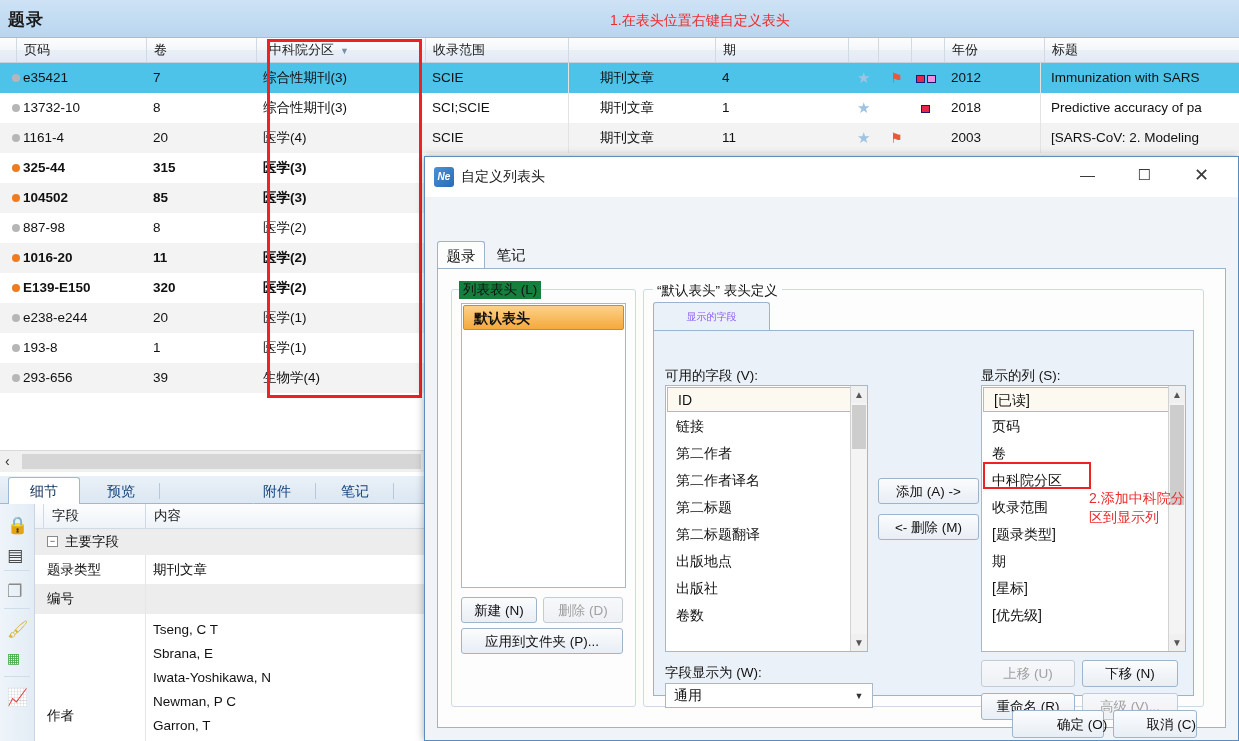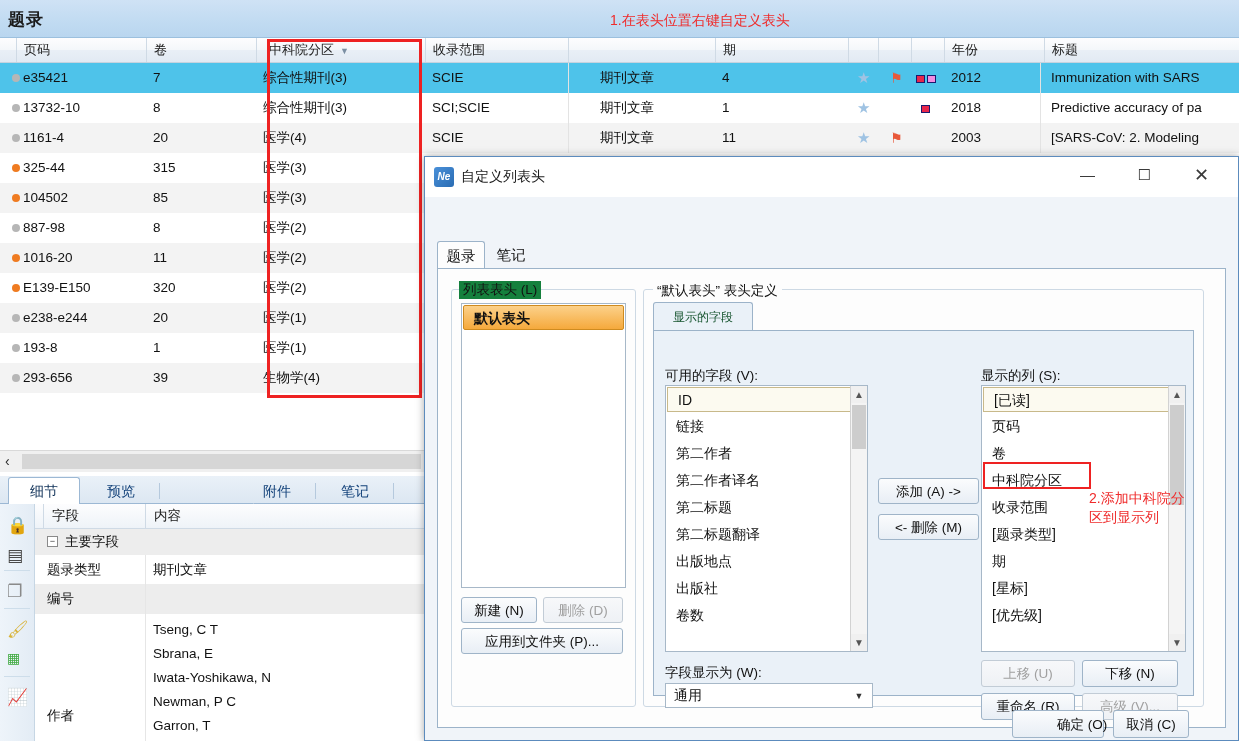--- a/index.html
+++ b/index.html
@@ -44,21 +44,21 @@
   .hcell .sortarrow { color:#7b8fa3; font-size:9px; margin-left:6px; }
 
   .row { position:absolute; left:0; width:1239px; height:30px; }
   .row.alt { background:#f3f3f3; }
   .row.sel { background:#4ec3ea; }
   .cell {
     position:absolute; top:0; height:30px; line-height:30px;
     padding-left:7px; font-size:13.5px; color:#111;
     white-space:nowrap; overflow:hidden;
   }
-  .cell.bold { font-weight:normal; }
+  .cell.bold { font-weight:bold; }
   .row .sep {
     position:absolute; top:0; height:30px; width:1px; background:#e3e3e3;
   }
   .dot { position:absolute; width:8px; height:8px; border-radius:50%; top:11px; left:12px; }
   .dot.grey { background:#b6b6b6; }
   .dot.orange { background:#ef7b21; }
 
   .star { position:absolute; top:7px; font-size:15px; color:#9fc3e3; line-height:1; }
   .flag { position:absolute; top:8px; font-size:14px; color:#e8593a; line-height:1; }
   .sq { position:absolute; top:12px; width:9px; height:8px; border:1px solid #1a1a6e; }
@@ -435,21 +435,21 @@
         <div class="listitem sel-orange">默认表头</div>
       </div>
 
       <div class="btn" style="left:36px;top:400px;width:76px;height:26px;line-height:25px;">新建 (N)</div>
       <div class="btn disabled" style="left:118px;top:400px;width:80px;height:26px;line-height:25px;">删除 (D)</div>
       <div class="btn" style="left:36px;top:431px;width:162px;height:26px;line-height:25px;">应用到文件夹 (P)...</div>
 
       <div class="gbox" style="left:218px;top:92px;width:561px;height:418px;"></div>
       <div class="gbox-label" style="left:228px;top:85px;background:#fdfdfd;">“默认表头” 表头定义</div>
 
-      <div style="position:absolute;left:228px;top:105px;width:100px;height:28px;background:#eaf1f8;border:1px solid #9cb3c9;border-bottom:none;border-radius:3px 3px 0 0;line-height:28px;text-align:center;font-size:12px;color:#14532d;">显示的字段</div>
+      <div style="position:absolute;left:228px;top:105px;width:117px;height:28px;background:#eaf1f8;border:1px solid #9cb3c9;border-bottom:none;border-radius:3px 3px 0 0;line-height:28px;text-align:center;font-size:10px;color:#8b5cf6;">显示的字段</div>
       <div style="position:absolute;left:228px;top:133px;width:541px;height:366px;background:#eaf1f8;border:1px solid #9cb3c9;"></div>
 
       <div class="lbl" style="left:240px;top:170px;">可用的字段 (V):</div>
       <div class="listbox" style="left:240px;top:188px;width:203px;height:267px;">
         <div class="listitem sel-field">ID</div>
         <div class="listitem">链接</div>
         <div class="listitem">第二作者</div>
         <div class="listitem">第二作者译名</div>
         <div class="listitem">第二标题</div>
         <div class="listitem">第二标题翻译</div>
@@ -496,18 +496,18 @@
       <div class="btn" style="left:556px;top:496px;width:94px;height:27px;line-height:26px;">重命名 (R)</div>
       <div class="btn disabled" style="left:657px;top:496px;width:96px;height:27px;line-height:26px;">高级 (V)...</div>
 
       <div class="lbl" style="left:240px;top:467px;">字段显示为 (W):</div>
       <div class="combo" style="left:240px;top:486px;width:208px;height:25px;">
         <div class="val">通用</div>
         <div class="arrow">▼</div>
       </div>
 
       <div class="btn" style="left:587px;top:513px;width:92px;height:28px;line-height:27px;padding-left:44px;">确定 (O)</div>
-      <div class="btn" style="left:688px;top:513px;width:76px;height:28px;line-height:27px;">取消 (C)</div>
+      <div class="btn" style="left:688px;top:513px;width:84px;height:28px;line-height:27px;text-align:right;">取消 (C)</div>
 
     </div>
   </div>
 
 </div>
 
 </body></html>

